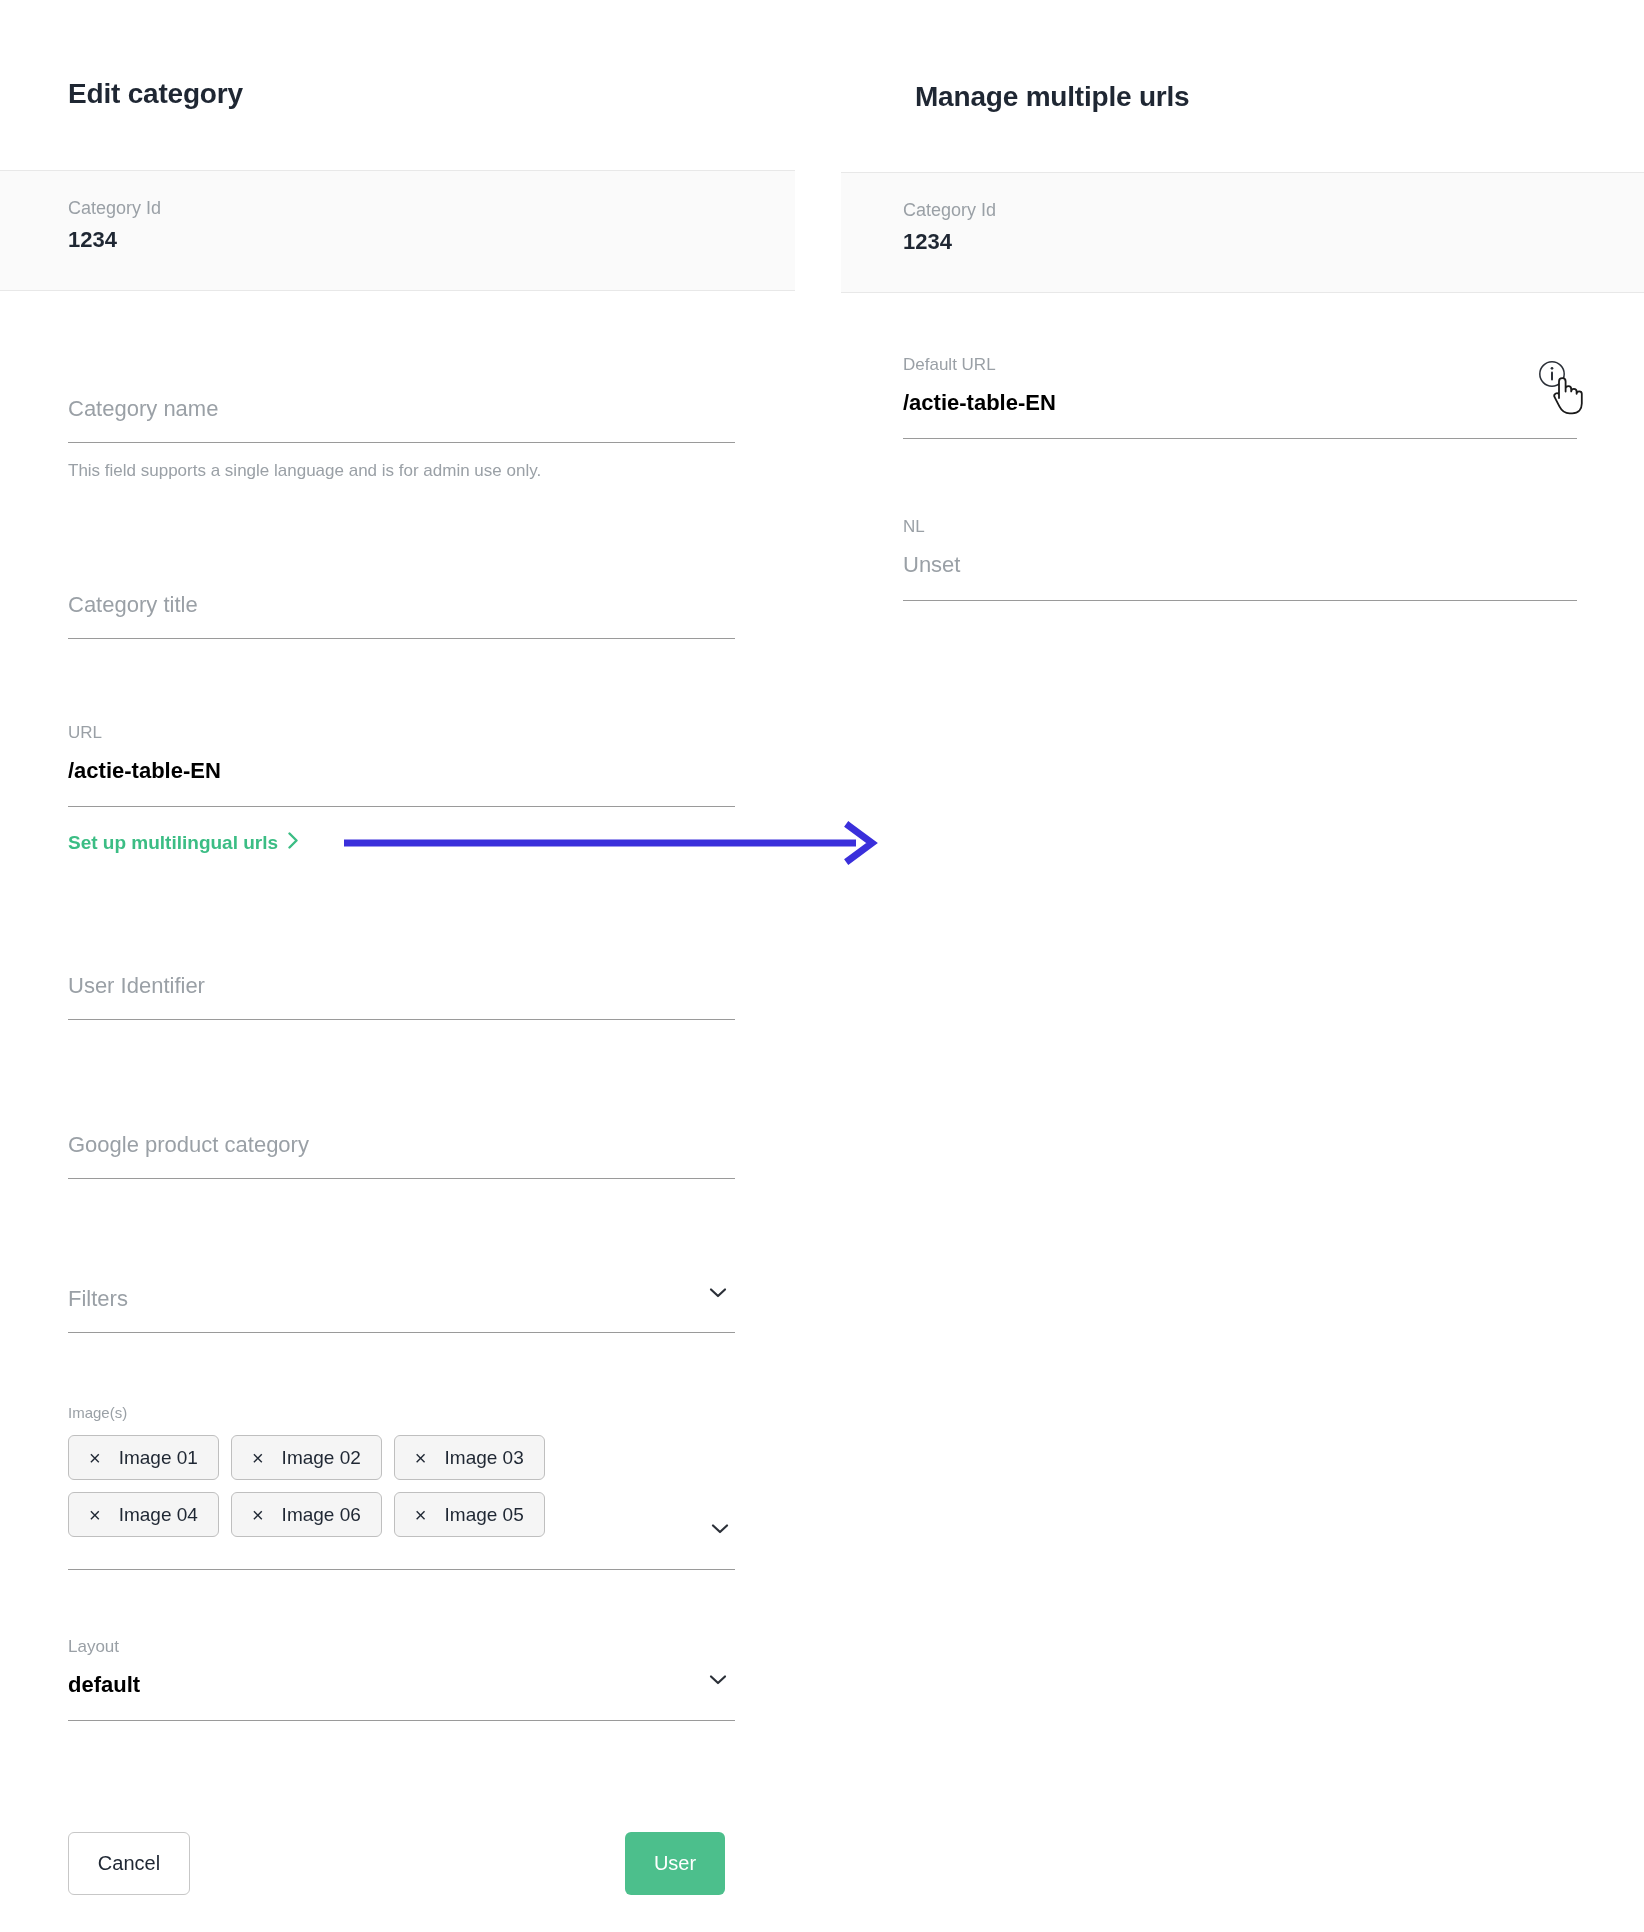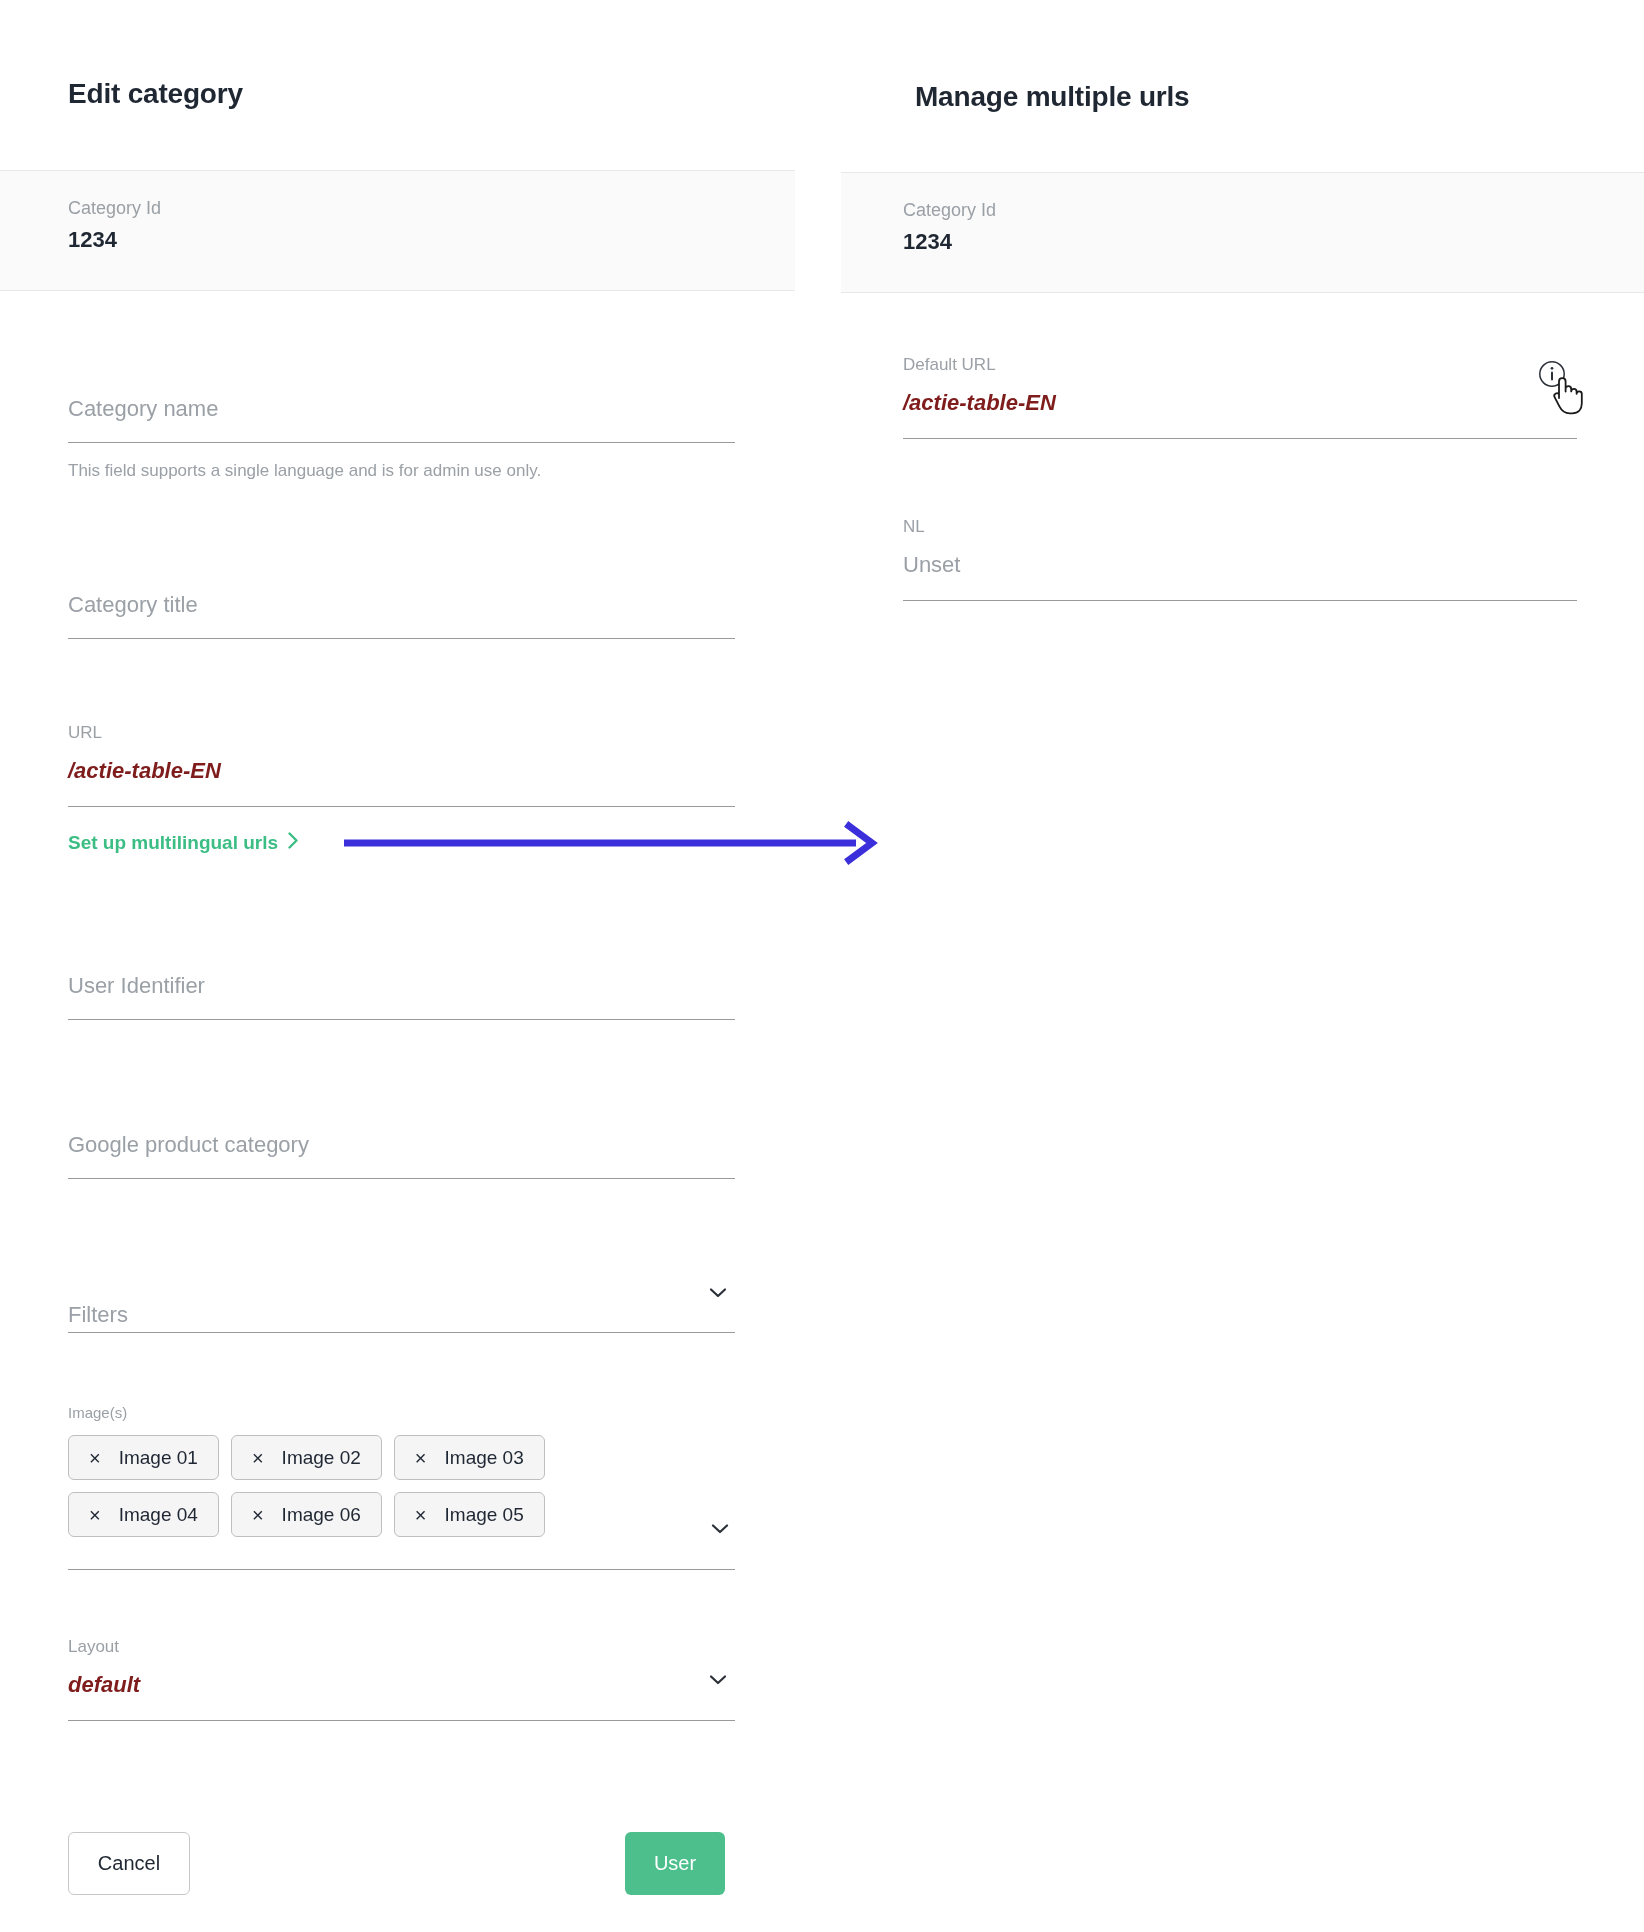--- a/index.html
+++ b/index.html
@@ -79,23 +79,22 @@
     left: 0; top: 0;
     font-size: 17px;
     color: #9aa0a6;
     line-height: 1;
   }
   .field .fl-value {
     position: absolute;
     left: 0;
     font-size: 22px;
     font-weight: 700;
-    color: #7f1d1d;
+    color: #000000;
     line-height: 1;
-    font-style: italic;
   }
   .field .fl-placeholder {
     position: absolute;
     left: 0;
     font-size: 22px;
     color: #9aa0a6;
     line-height: 1;
     font-weight: 400;
   }
   .field .fl-underline {
@@ -284,21 +283,21 @@
       <div class="fl-placeholder" style="top:0;">User Identifier</div>
       <div class="fl-underline" style="top:44px;"></div>
     </div>
 
     <div class="field" style="left:68px; top:1134px;">
       <div class="fl-placeholder" style="top:0;">Google product category</div>
       <div class="fl-underline" style="top:44px;"></div>
     </div>
 
     <div class="field" style="left:68px; top:1288px;">
-      <div class="fl-placeholder" style="top:16px;">Filters</div>
+      <div class="fl-placeholder" style="top:0;">Filters</div>
       <span class="chev" style="left:641px; top:-1px;">
         <svg width="18" height="12" viewBox="0 0 18 12">
           <path d="M2 2.5 L9 9 L16 2.5" fill="none" stroke="#2b3038" stroke-width="2.2" stroke-linecap="round" stroke-linejoin="round"></path>
         </svg>
       </span>
       <div class="fl-underline" style="top:44px;"></div>
     </div>
 
     <div class="images-block">
       <div class="images-label">Image(s)</div>

